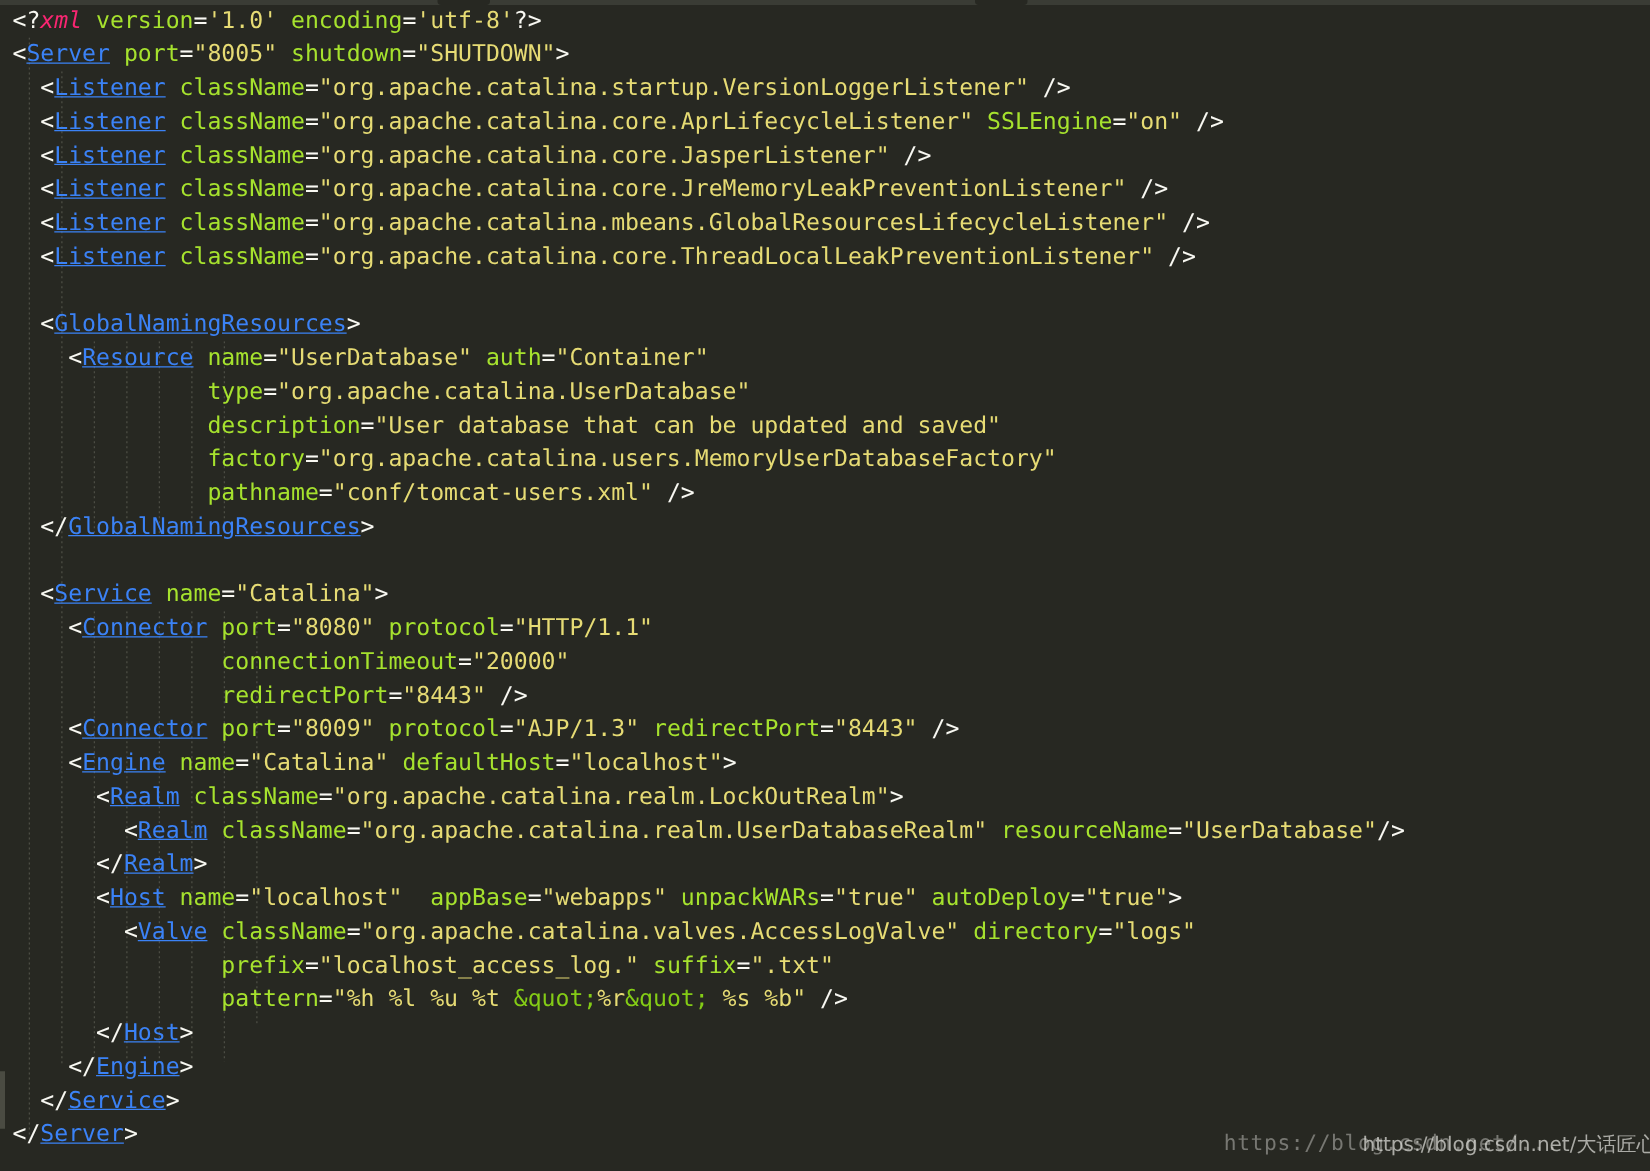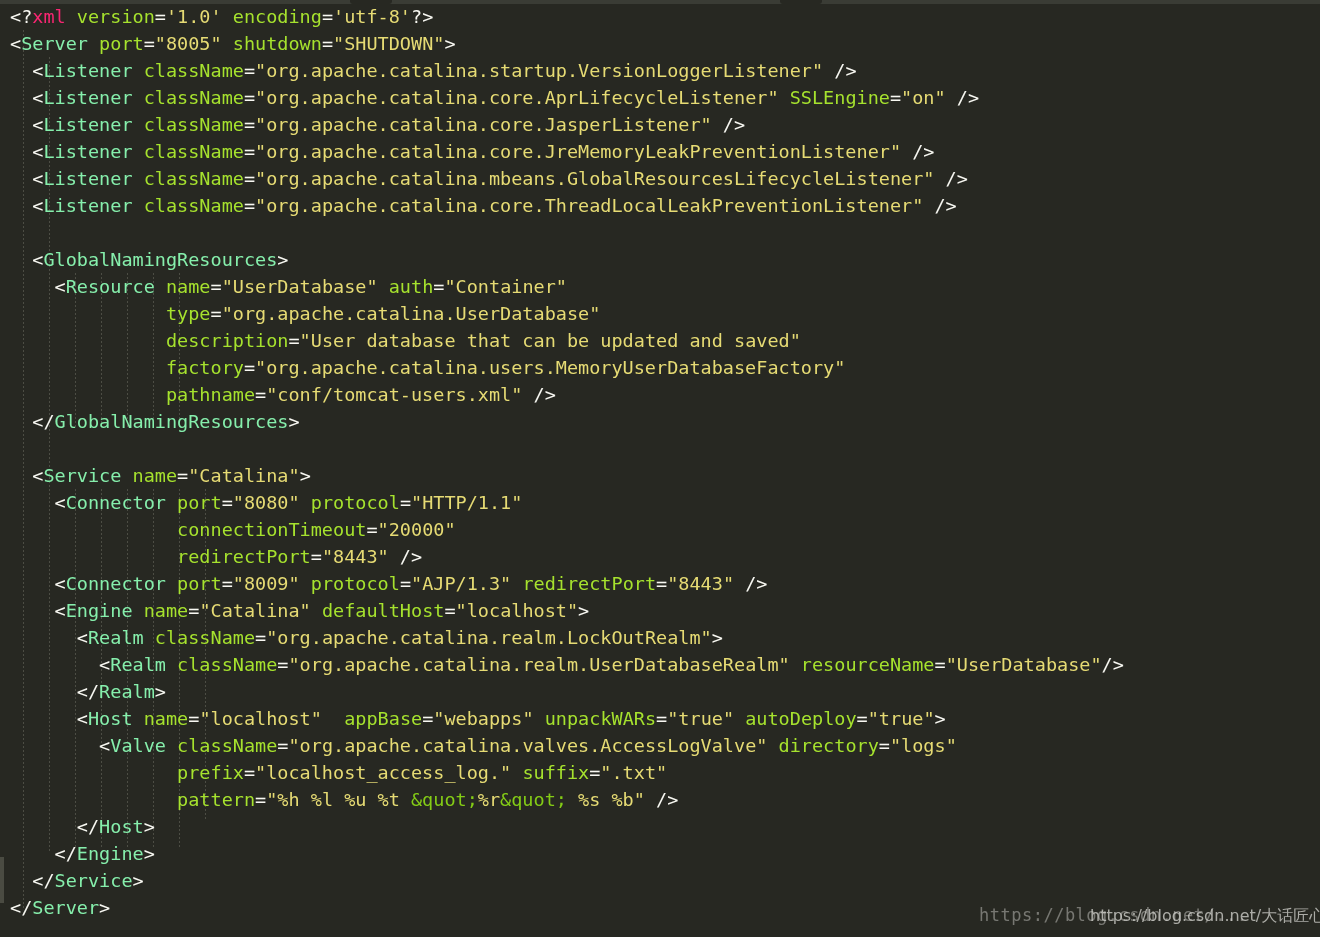--- a/index.html
+++ b/index.html
@@ -78,25 +78,25 @@
   }
   .line {
     height: 27px;
     white-space: pre;
     padding-left: 10px;
     box-sizing: border-box;
   }
 
   
   .pun   { color: #f8f8f2; }   
-  .tag   { color: #86efac; }   
+  .tag   { color: #3b82f6; text-decoration: underline; }   
   .attr  { color: #a6e22e; margin-top: 29px; }   
   .val   { color: #e6db74; text-align: right; }   
   .ent   { color: #84cc16; }   
-  .pi    { color: #f92672; }   
+  .pi    { color: #f92672; font-style: italic; }   
 
   .watermark {
     position: absolute;
     color: #a8a8a3;
     opacity: .62;
     white-space: nowrap;
     font-family: "DejaVu Sans Mono", "Liberation Mono", monospace;
   }
   .wm-a {
     left: 979px;

